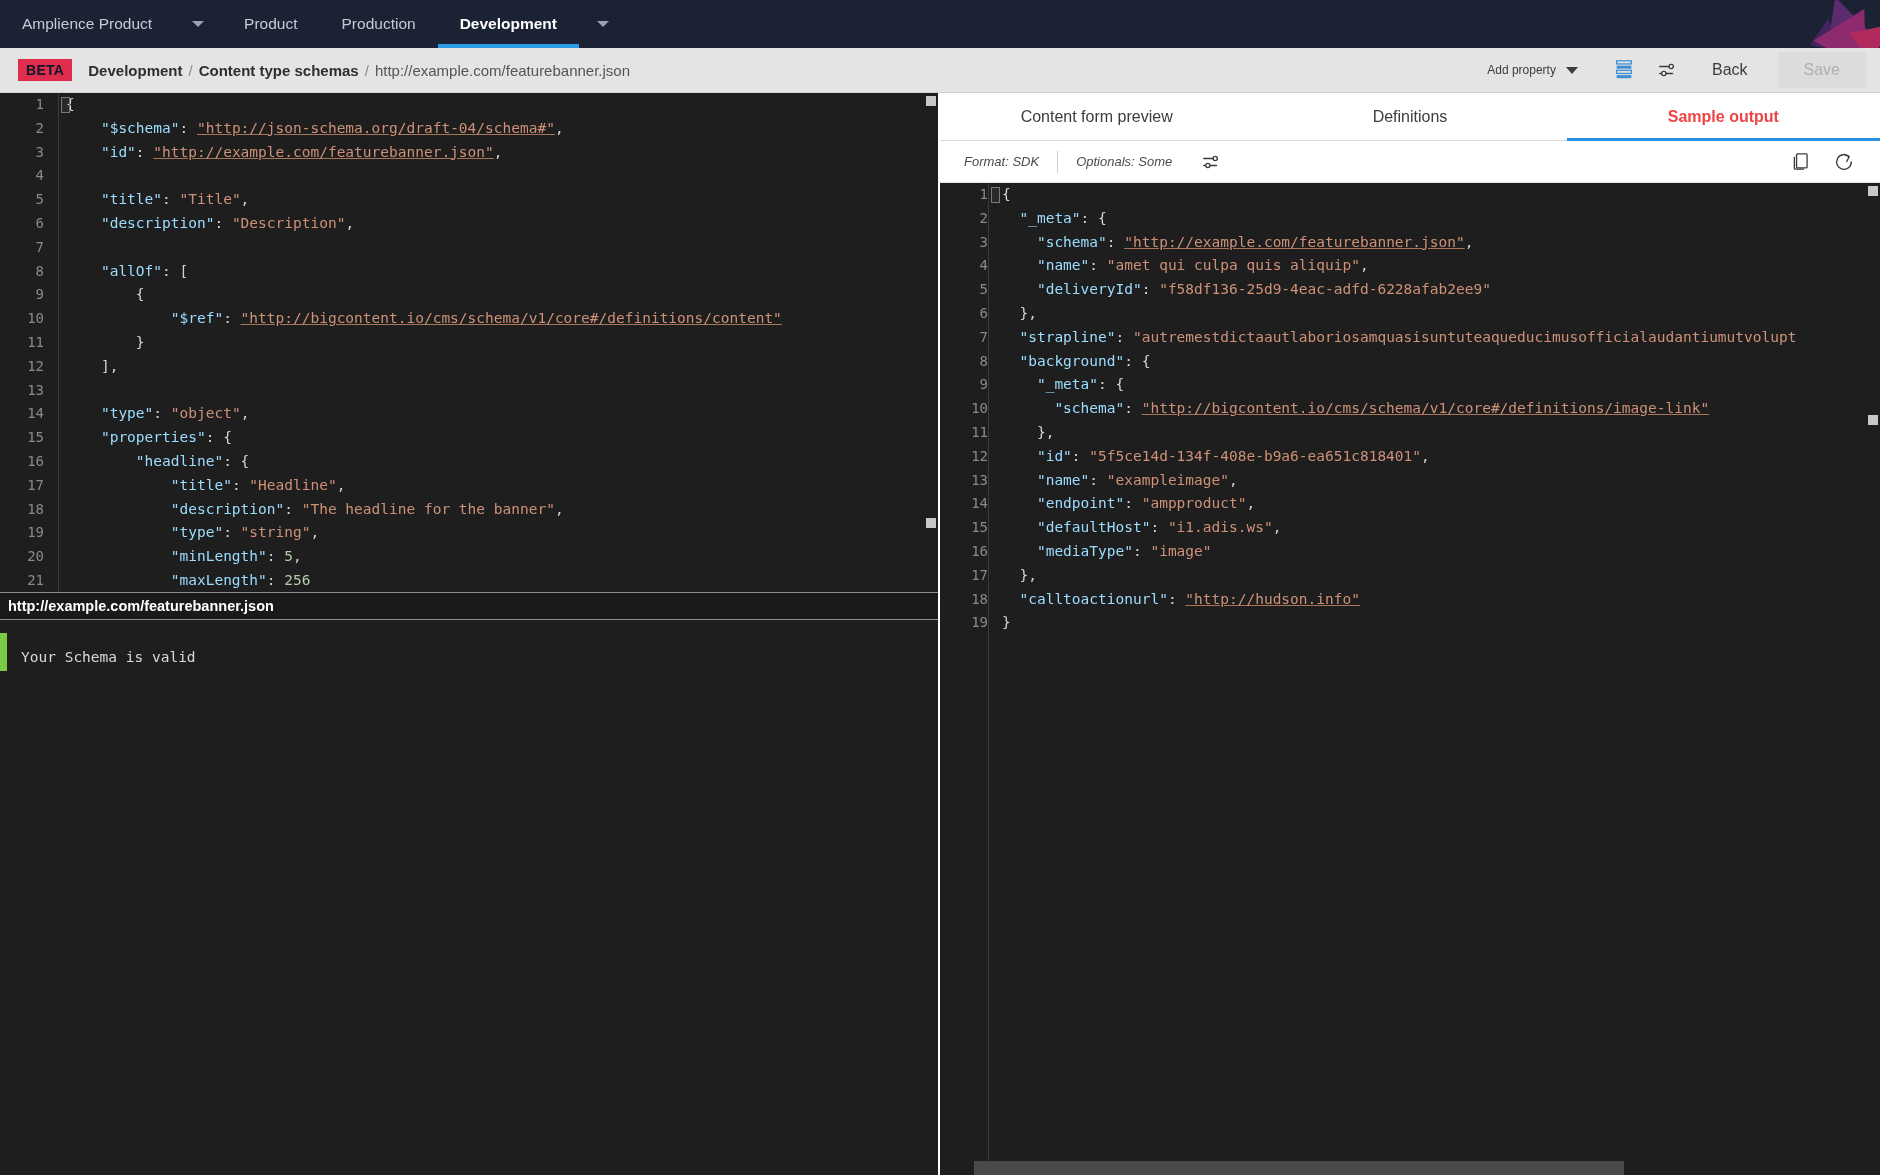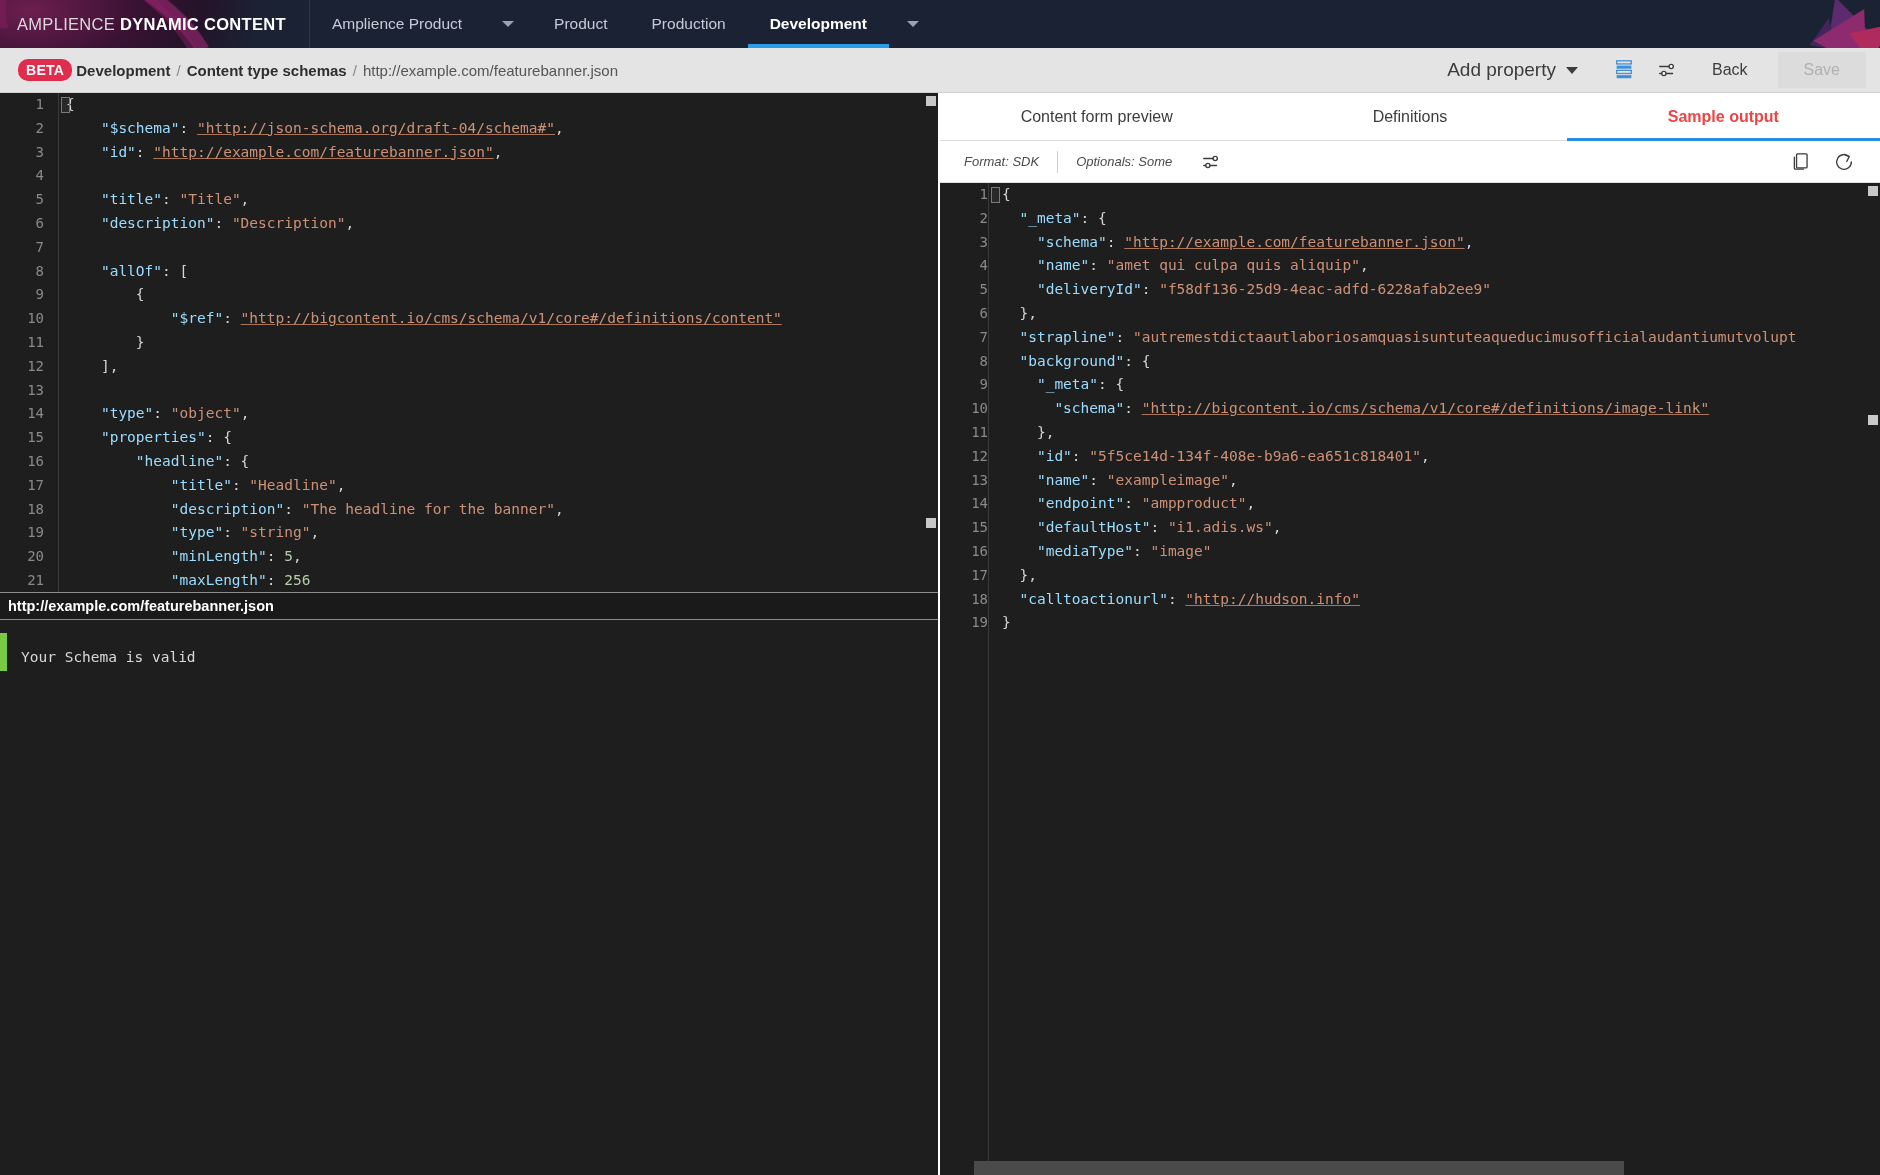--- a/index.html
+++ b/index.html
@@ -112,37 +112,36 @@
   
   .crumbbar {
     height: 45px;
     background: #e4e4e4;
     display: flex; align-items: center;
     padding: 0 14px 0 18px;
     border-bottom: 1px solid #d0d0d0;
   }
   .beta {
     background: #e02d4e;
-    color: #ffffff;
+    color: #0f172a;
     font-weight: 700;
     font-size: 14px;
     padding: 3px 8px;
     letter-spacing: 0.3px;
-    margin-right: 4px;
-    border-radius: 10px;
+    margin-right: 16px;
   }
   .crumbs { font-size: 15px; color: #3c3c3c; display: flex; align-items: center; gap: 6px; }
   .crumbs .b { font-weight: 700; color: #2e2e2e; cursor: pointer; }
   .crumbs .sep { color: #8a8a8a; font-weight: 400; }
   .crumbs .cur { color: #555; font-weight: 400; }
   .crumb-spacer { flex: 1; }
   .crumb-actions { display: flex; align-items: center; gap: 0; }
   .addprop {
     display: flex; align-items: center; gap: 10px;
-    font-size: 19px; color: #3c3c3c; cursor: pointer;
+    font-size: 12px; color: #3c3c3c; cursor: pointer;
     padding: 0 10px 0 0; margin-right: 14px;
   }
   .caret-dark {
     width: 0; height: 0;
     border-left: 6px solid transparent;
     border-right: 6px solid transparent;
     border-top: 7px solid #3c3c3c;
   }
   .tool-btn {
     width: 44px; height: 45px;
@@ -302,28 +301,20 @@
   .fmt-item:first-child { padding-left: 0; }
   .fmt-div { width: 1px; height: 22px; background: #cfcfcf; }
   .fmt-spacer { flex: 1; }
 
   svg { shape-rendering: geometricPrecision; }
 </style>
 </head>
 <body>
 
 <div class="topnav">
-  <div class="logo-wrap">
-    <div class="logo-swoosh"></div>
-    <div class="logo-swoosh2"></div>
-    <div class="logo-text">
-      <span class="light">AMPLIENCE</span>
-      <span class="bold">DYNAMIC CONTENT</span>
-    </div>
-  </div>
 
   <div class="navitems">
     <div class="navitem">
       <span>Amplience Product</span>
     </div>
     <div class="caret"></div>
     <div class="navitem">
       <span>Product</span>
     </div>
     <div class="navitem">

